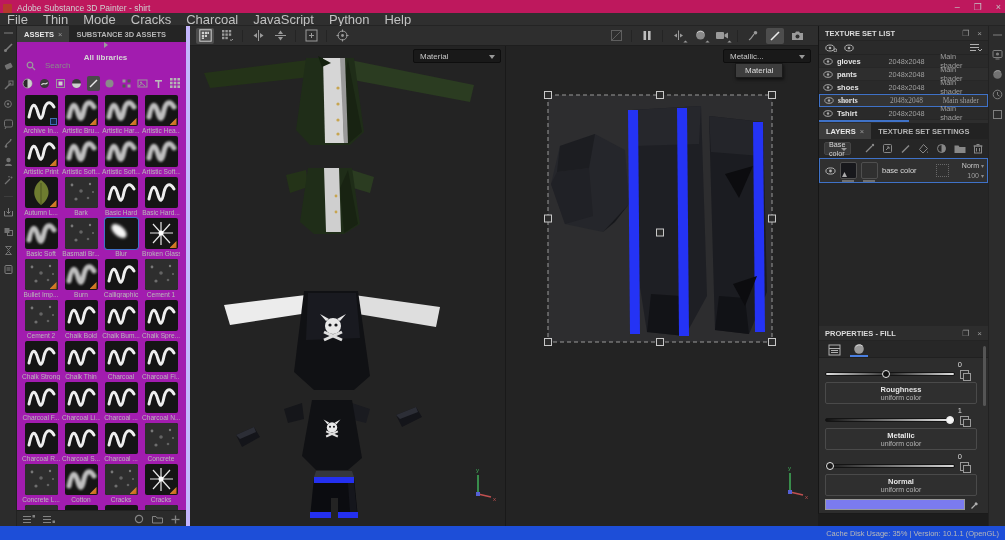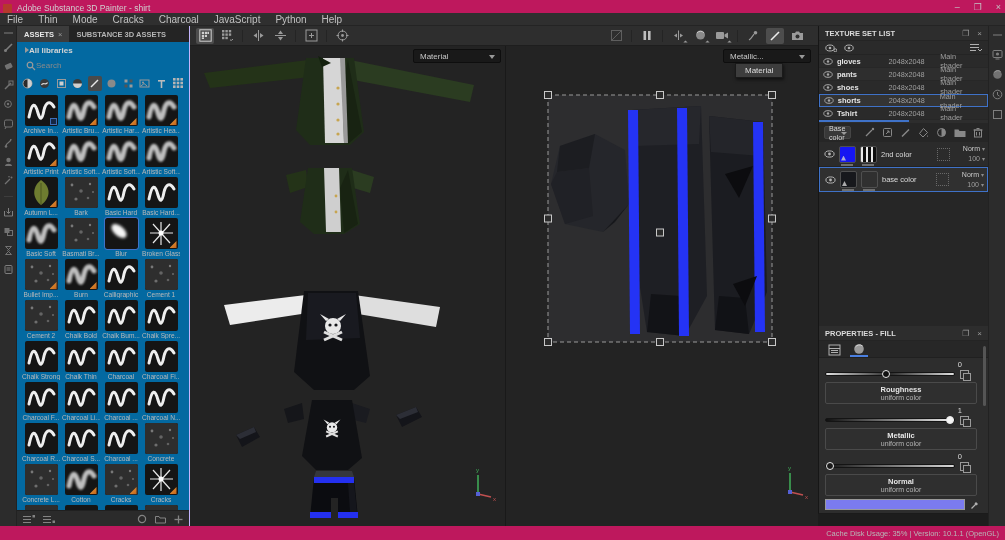--- a/index.html
+++ b/index.html
@@ -4,40 +4,40 @@
 <style>
   *{margin:0;padding:0;box-sizing:border-box;}
   html,body{background:#101010;}
   body{font-family:"Liberation Sans","DejaVu Sans",sans-serif;}
   #app{position:relative;width:1005px;height:540px;background:#1d1d1d;overflow:hidden;color:#c8c8c8;}
 
   
   #titlebar{position:absolute;left:0;top:0;width:1005px;height:13px;background:#be185d;display:flex;align-items:flex-end;font-size:8.5px;color:#d0d0d0;}
   #app-logo{width:9px;height:9px;margin:0 5px 0 3px;background:#b5392c;border-radius:1px;}
   #win-controls{position:absolute;right:4px;top:0;height:13px;display:flex;gap:14px;align-items:center;font-size:9px;color:#c4c4c4;}
-  #menubar{position:absolute;left:0;top:13px;width:1005px;height:13px;background:#2f2f2f;border-bottom:1px solid #242424;display:flex;align-items:center;gap:15px;padding-left:7px;font-size:10px;color:#c2c2c2;}
+  #menubar{position:absolute;left:0;top:13px;width:1005px;height:13px;background:#2f2f2f;border-bottom:1px solid #242424;display:flex;align-items:center;gap:15px;padding-left:7px;font-size:13px;color:#c2c2c2;}
   #menubar .mi{cursor:default;}
 
   
   #tooldock{position:absolute;left:0;top:26px;width:17px;height:500px;background:#2c2c2c;border-right:1px solid #222;}
   #tooldock .grip{width:9px;height:2px;border-top:1px solid #555;border-bottom:1px solid #555;margin:6px auto 8px auto;}
   #tooldock .ti{width:11px;height:11px;margin:8px auto;opacity:.75;}
   #tooldock svg{display:block;}
   .dock-sep{width:9px;margin:10px auto;border-top:1px solid #3d3d3d;}
 
   
-  #assets{position:absolute;left:17px;top:26px;width:173px;height:500px;background:#0369a1;border-right:1px solid #c4b5fd;}
+  #assets{position:absolute;left:17px;top:26px;width:173px;height:500px;background:#a21caf;border-right:4px solid #c4b5fd;}
   .tabrow{height:16px;background:#242424;display:flex;align-items:stretch;font-size:7.5px;font-weight:bold;color:#b5b5b5;}
   .tab{display:flex;align-items:center;gap:4px;padding:0 7px;white-space:nowrap;}
   .tab.active{background:#3c3c3c;color:#e8e8e8;}
   .tab-close{color:#9a9a9a;font-weight:normal;}
   .tab-close::after{content:"×";}
-  #lib-row{height:16px;display:flex;align-items:center;padding-left:8px;font-size:8px;font-weight:bold;color:#d5d5d5;}
+  #lib-row{height:16px;display:flex;align-items:center;gap:5px;padding-left:8px;font-size:8px;font-weight:bold;color:#d5d5d5;flex-direction:column;}
   #lib-row .chev{width:0;height:0;border-left:4px solid #9a9a9a;border-top:3px solid transparent;border-bottom:3px solid transparent;}
-  #search-row{height:15px;display:flex;align-items:center;gap:0;padding-left:9px;}
+  #search-row{height:15px;display:flex;align-items:center;gap:9px;padding-left:9px;}
   #search-row input{background:transparent;border:none;outline:none;width:120px;font-size:8px;color:#cfcfcf;font-family:inherit;}
   #search-row input::placeholder{color:#8a8a8a;}
   #filter-row{height:20px;display:flex;align-items:center;gap:3px;padding:0 4px;}
   .ficon{width:15px;height:15px;display:flex;align-items:center;justify-content:center;border-radius:2px;}
   .ficon.active{background:#4a4a4a;}
   .ficon.last{margin-left:auto;}
   #asset-grid{height:417px;overflow:hidden;display:grid;grid-template-columns:repeat(4,39px);grid-auto-rows:40px;gap:1px;padding:2px 0 0 5px;}
   .tile{position:relative;width:38px;}
   .tile .thumb{width:33px;height:31px;margin:0 auto;background:#151515;border-radius:2px;position:relative;overflow:hidden;}
   .tile.selected .thumb{outline:1px solid #3f72c8;}
@@ -82,21 +82,21 @@
   
   .rpanel{position:absolute;left:818px;width:170px;background:#2d2d2d;border-left:1px solid #161616;border-bottom:1px solid #1b1b1b;}
   .phead{height:15px;display:flex;align-items:center;padding:0 6px;font-size:7.5px;font-weight:bold;color:#dcdcdc;background:#2d2d2d;border-bottom:1px solid #242424;}
   .phead .ic{margin-left:auto;display:flex;gap:8px;color:#9a9a9a;font-size:8px;font-weight:normal;}
   
   #tsl{top:26px;height:97px;}
   #tsl-toolbar{height:14px;display:flex;align-items:center;gap:7px;padding:0 6px;background:#2a2a2a;border-bottom:1px solid #242424;}
   #tsl-toolbar .sp{flex:1;}
   .ts-row{height:13px;display:flex;align-items:center;font-size:7.3px;color:#9f9f9f;border-bottom:1px solid #272727;background:#2e2e2e;}
   .ts-row:nth-child(odd){background:#2a2a2a;}
-  .ts-row.selected{border:1px solid #3f72c8;background:#343434;}
+  .ts-row.selected{border:1px solid #3f72c8;background:#343434;font-family:Liberation Serif, serif;}
   .ts-row .eye{margin:0 4px;}
   .ts-row .nm{width:52px;color:#e4e4e4;font-weight:bold;font-size:7.5px;}
   .ts-row .res{width:52px;}
   .ts-row .shd{margin-left:auto;padding-right:8px;}
   #tsl-scroll{height:3px;background:#2d2d2d;}
   #tsl-scroll div{width:90px;height:2px;background:#3f72c8;}
   
   #layers{top:123px;height:215px;background:#262626;}
   #layers .tabrow{background:#222;}
   #layers-toolbar{height:19px;display:flex;align-items:center;gap:6px;padding:0 5px;}
@@ -136,21 +136,21 @@
   #normal-color-row{display:flex;align-items:center;gap:5px;padding:3px 6px 0 6px;}
   #normal-color{width:140px;height:11px;border:1px solid #9a9a9a;}
   #props-scroll{position:absolute;right:2px;top:20px;width:3px;height:60px;background:#555;border-radius:2px;}
 
   
   #rightdock{position:absolute;left:988px;top:26px;width:17px;height:500px;background:#2c2c2c;border-left:1px solid #222;}
   #rightdock .grip{width:9px;height:2px;border-top:1px solid #555;border-bottom:1px solid #555;margin:8px auto 10px auto;}
   #rightdock .ri{width:11px;height:11px;margin:9px auto;opacity:.75;}
 
   
-  #statusbar{position:absolute;left:0;top:526px;width:1005px;height:14px;background:#be185d;display:flex;align-items:center;justify-content:flex-end;padding-right:6px;font-size:7.5px;color:#b8b8b8;}
+  #statusbar{position:absolute;left:0;top:526px;width:1005px;height:14px;background:#1d4ed8;display:flex;align-items:center;justify-content:flex-end;padding-right:6px;font-size:7.5px;color:#b8b8b8;}
 
   .eye-svg{display:block;}
 </style>
 </head>
 <body>
 
 <div id="app">
 
   <div id="titlebar">
     <div id="app-logo"></div>
@@ -2394,20 +2394,29 @@
           <span class="shd">Main shader</span>
         </div>
 
     </div>
     <div id="tsl-scroll">
         <div></div>
       </div>
   </div>
 
   <div class="rpanel" id="layers">
+    <div class="tabrow">
+      <div class="tab active">
+        <span>LAYERS</span>
+        <span class="tab-close"></span>
+      </div>
+      <div class="tab">
+        <span>TEXTURE SET SETTINGS</span>
+      </div>
+    </div>
     <div id="layers-toolbar">
       <div id="chan-dd">
           <span>Base color</span>
         </div>
       <span class="sp"></span>
       <span class="li"><svg width="11" height="11">
             <line x1="2" y1="9" x2="8" y2="3" stroke="#9a9a9a" stroke-width="1.3"></line>
             <circle cx="9" cy="2" r="1.2" fill="#9a9a9a"></circle>
           </svg></span>
       <span class="li"><svg width="11" height="11">
@@ -2433,39 +2442,20 @@
             <line x1="0.5" y1="3" x2="9.5" y2="3" stroke="#9a9a9a"></line>
             <line x1="3.5" y1="1.5" x2="6.5" y2="1.5" stroke="#9a9a9a"></line>
             <line x1="3.5" y1="5" x2="3.5" y2="8.5" stroke="#9a9a9a"></line>
             <line x1="6.5" y1="5" x2="6.5" y2="8.5" stroke="#9a9a9a"></line>
           </svg></span>
     </div>
     <div>
 
 
 
-        <div class="layer-row">
-          <svg class="eye eye-svg" width="11" height="8">
-            <ellipse cx="5.5" cy="4" rx="4.6" ry="3.1" fill="none" stroke="#b5b5b5"></ellipse>
-            <circle cx="5.5" cy="4" r="1.4" fill="#b5b5b5"></circle>
-          </svg>
-          <span class="lthumb" style="background: rgb(22, 22, 242);">
-            <span class="bucket"></span>
-            <span class="bar"></span>
-          </span>
-          <span class="lthumb maskth mask-stripes">
-            <span class="bar"></span>
-          </span>
-          <span class="lname">2nd color</span>
-          <span class="dotbox"></span>
-          <span class="blend">
-            <span>Norm</span><br>
-            <span class="op">100</span>
-          </span>
-        </div>
 
         <div class="layer-row selected">
           <svg class="eye eye-svg" width="11" height="8">
             <ellipse cx="5.5" cy="4" rx="4.6" ry="3.1" fill="none" stroke="#b5b5b5"></ellipse>
             <circle cx="5.5" cy="4" r="1.4" fill="#b5b5b5"></circle>
           </svg>
           <span class="lthumb" style="background: rgb(23, 24, 28);">
             <span class="bucket"></span>
             <span class="bar"></span>
           </span>

